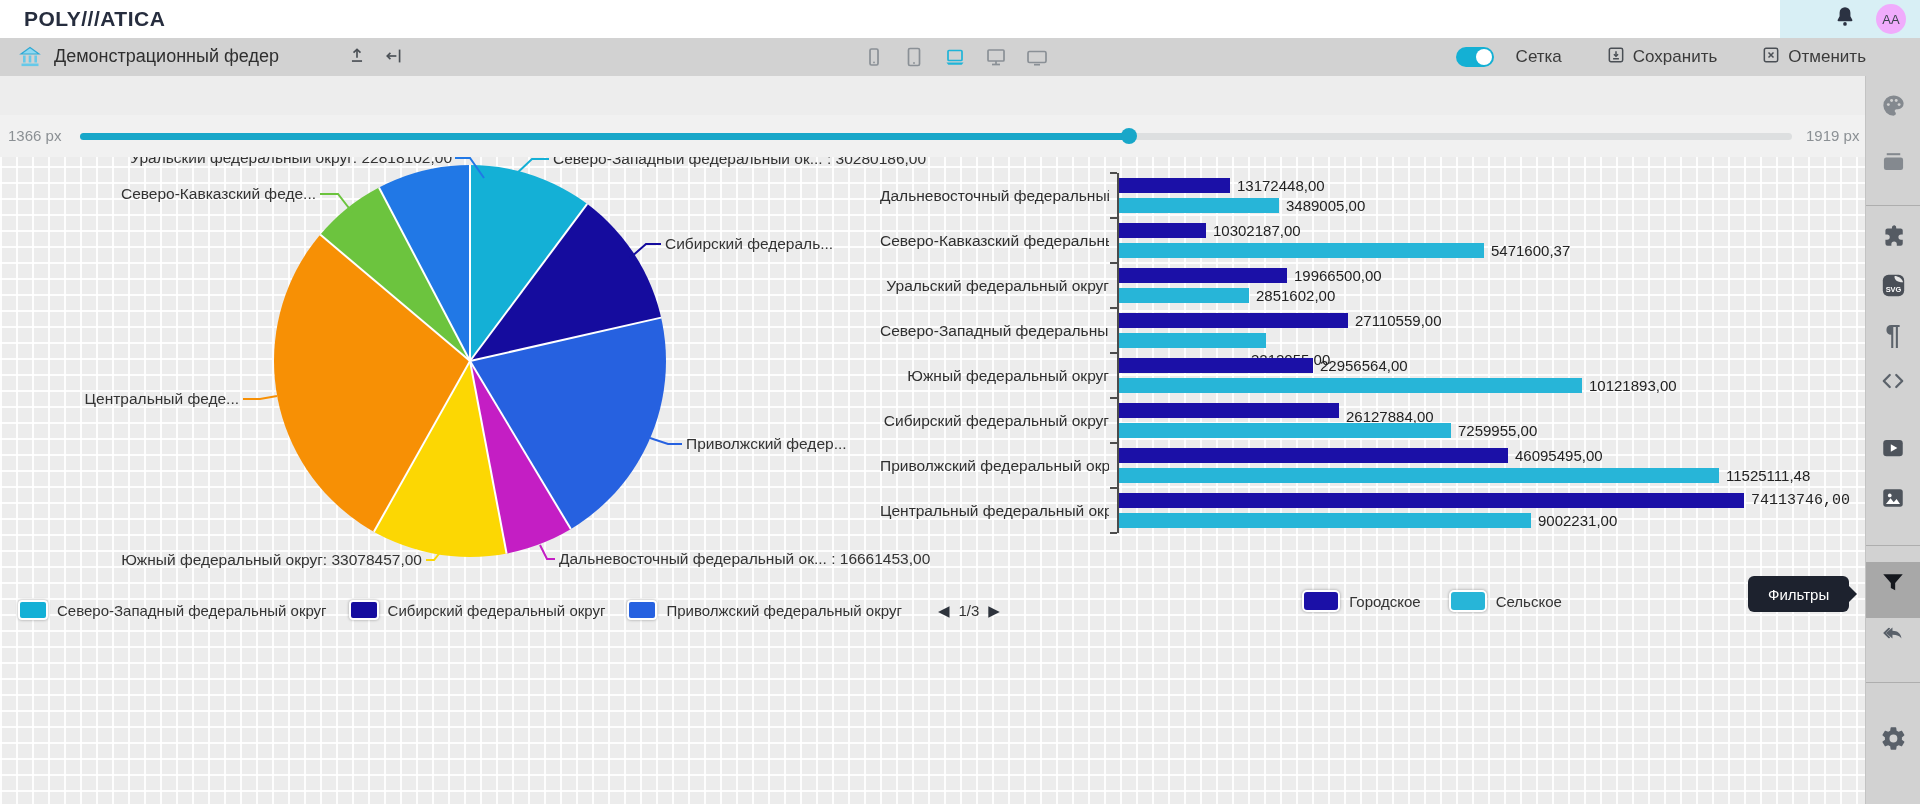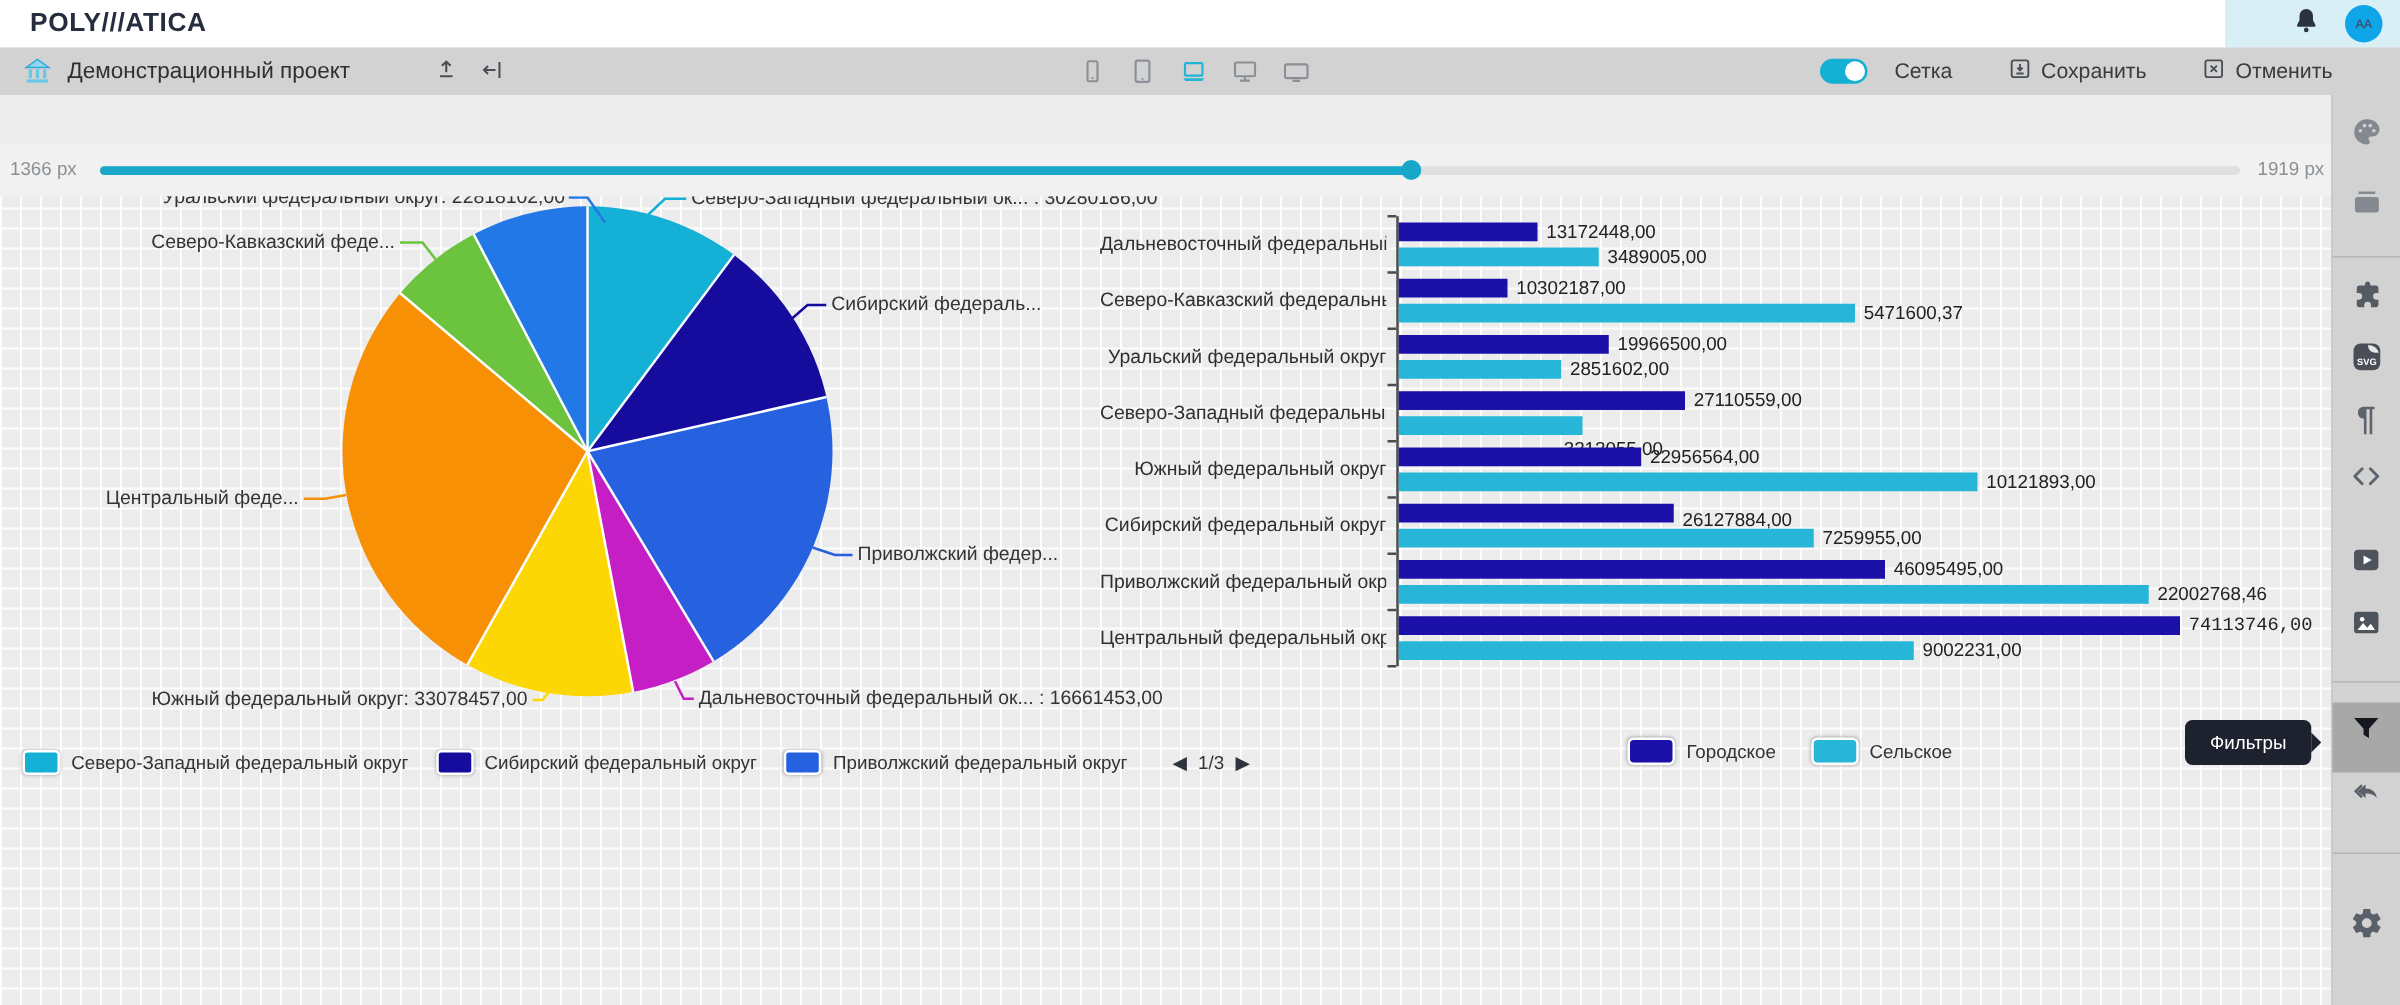--- a/index.html
+++ b/index.html
@@ -4,21 +4,21 @@
 <style>
   html,body{margin:0;padding:0;width:1920px;height:804px;overflow:hidden;
     font-family:"Liberation Sans",sans-serif;-webkit-font-smoothing:antialiased;}
   .app{position:relative;width:1920px;height:804px;background:#ededed;}
 
   
   .header{position:absolute;left:0;top:0;width:1920px;height:38px;background:#ffffff;z-index:5;}
   .logo{position:absolute;left:24px;top:7px;font-size:21px;font-weight:700;color:#262d3e;letter-spacing:.5px;}
   .header-right{position:absolute;left:1780px;top:0;width:140px;height:38px;background:#d8eff5;
     display:flex;align-items:center;justify-content:flex-end;gap:18px;padding-right:14px;box-sizing:border-box;}
-  .avatar{width:30px;height:30px;border-radius:50%;background:#0ea5e9;color:#3c4350;font-size:10px;
+  .avatar{width:30px;height:30px;border-radius:50%;background:#f0abfc;color:#3c4350;font-size:13px;
     display:flex;align-items:center;justify-content:center;font-weight:400;}
 
   
   .toolbar{position:absolute;left:0;top:38px;width:1920px;height:38px;background:#d2d2d2;z-index:5;}
   .toolbar *{box-sizing:border-box;}
   .tb-icon{position:absolute;top:7px;width:24px;height:24px;cursor:pointer;}
   .project-title{position:absolute;left:54px;top:8px;font-size:18px;color:#2f2f2f;}
   .devices{position:absolute;left:862px;top:7px;display:flex;gap:16px;align-items:center;}
   .devices svg{cursor:pointer;}
   .tb-right{position:absolute;right:54px;top:0;height:38px;display:flex;align-items:center;gap:22px;}
@@ -99,21 +99,21 @@
   <div class="toolbar">
     <span class="tb-icon" style="left:18px;">
       <svg width="24" height="24" viewBox="0 0 24 24">
           <path d="M12 2.5 3 9h18z" fill="#8fd8f1" stroke="#2fa9d4" stroke-width="1.2"></path>
           <rect x="5" y="10.5" width="2.6" height="7" fill="#66c9e9"></rect>
           <rect x="10.7" y="10.5" width="2.6" height="7" fill="#66c9e9"></rect>
           <rect x="16.4" y="10.5" width="2.6" height="7" fill="#66c9e9"></rect>
           <rect x="3.5" y="18.5" width="17" height="2.6" fill="#66c9e9"></rect>
         </svg>
     </span>
-    <span class="project-title">Демонстрационный проект</span>
+    <span class="project-title">Демонстрационный федер</span>
     <span class="tb-icon" style="left:346px;">
       <svg width="22" height="22" viewBox="0 0 24 24" fill="none" stroke="#4a4f55" stroke-width="1.8">
           <path d="M12 14V5"></path>
           <path d="M8.2 8.3 12 4.7l3.8 3.6"></path>
           <path d="M6.5 17.5h11"></path>
         </svg>
     </span>
     <span class="tb-icon" style="left:384px;">
       <svg width="22" height="22" viewBox="0 0 24 24" fill="none" stroke="#4a4f55" stroke-width="1.8">
           <path d="M17 5v14"></path>
@@ -300,21 +300,21 @@
             <div class="hbar" style="left: 239px; top: 5px; width: 220px; background: rgb(27, 16, 167);"></div>
             <div class="bar-val" style="left: 466px; top: 11px; text-align: center;">26127884,00</div>
             <div class="hbar" style="left: 239px; top: 25px; width: 332px; background: rgb(39, 181, 216);"></div>
             <div class="bar-val" style="left: 578px; top: 25px;">7259955,00</div>
           </div>
           <div class="bar-group" style="top: 305px;">
             <div class="cat-label">Приволжский федеральный округ</div>
             <div class="hbar" style="left: 239px; top: 5px; width: 389px; background: rgb(27, 16, 167);"></div>
             <div class="bar-val" style="left: 635px; top: 5px;">46095495,00</div>
             <div class="hbar" style="left: 239px; top: 25px; width: 600px; background: rgb(39, 181, 216);"></div>
-            <div class="bar-val" style="left: 846px; top: 25px;">22002768,46</div>
+            <div class="bar-val" style="left: 846px; top: 25px;">11525111,48</div>
           </div>
           <div class="bar-group" style="top: 350px;">
             <div class="cat-label">Центральный федеральный округ</div>
             <div class="hbar" style="left: 239px; top: 5px; width: 625px; background: rgb(27, 16, 167);"></div>
             <div class="bar-val" style="left: 871px; top: 5px; font-family: Liberation Mono, monospace;">74113746,00</div>
             <div class="hbar" style="left: 239px; top: 25px; width: 412px; background: rgb(39, 181, 216);"></div>
             <div class="bar-val" style="left: 658px; top: 25px;">9002231,00</div>
           </div>
         </div>
       <div class="legend-row" id="bar-legend" style="left:237px;top:452px;width:630px;justify-content:center;gap:28px;">

